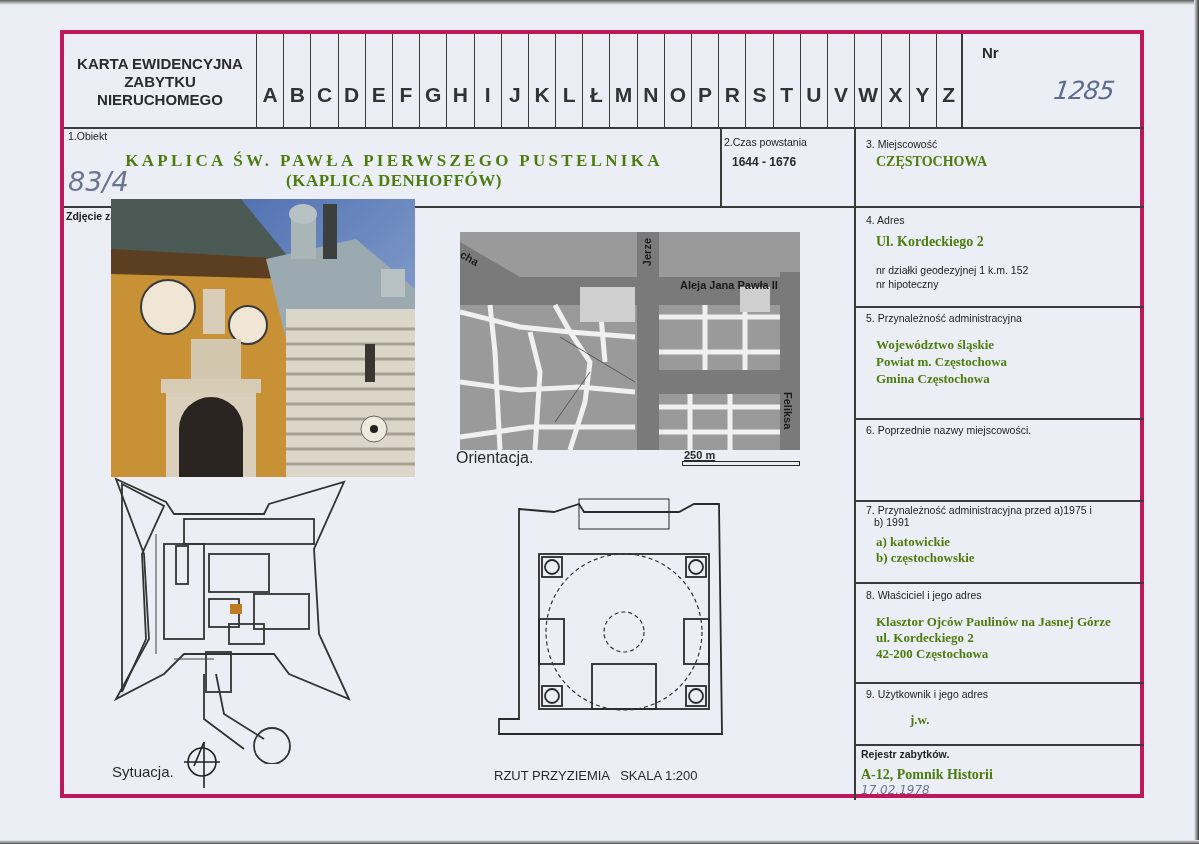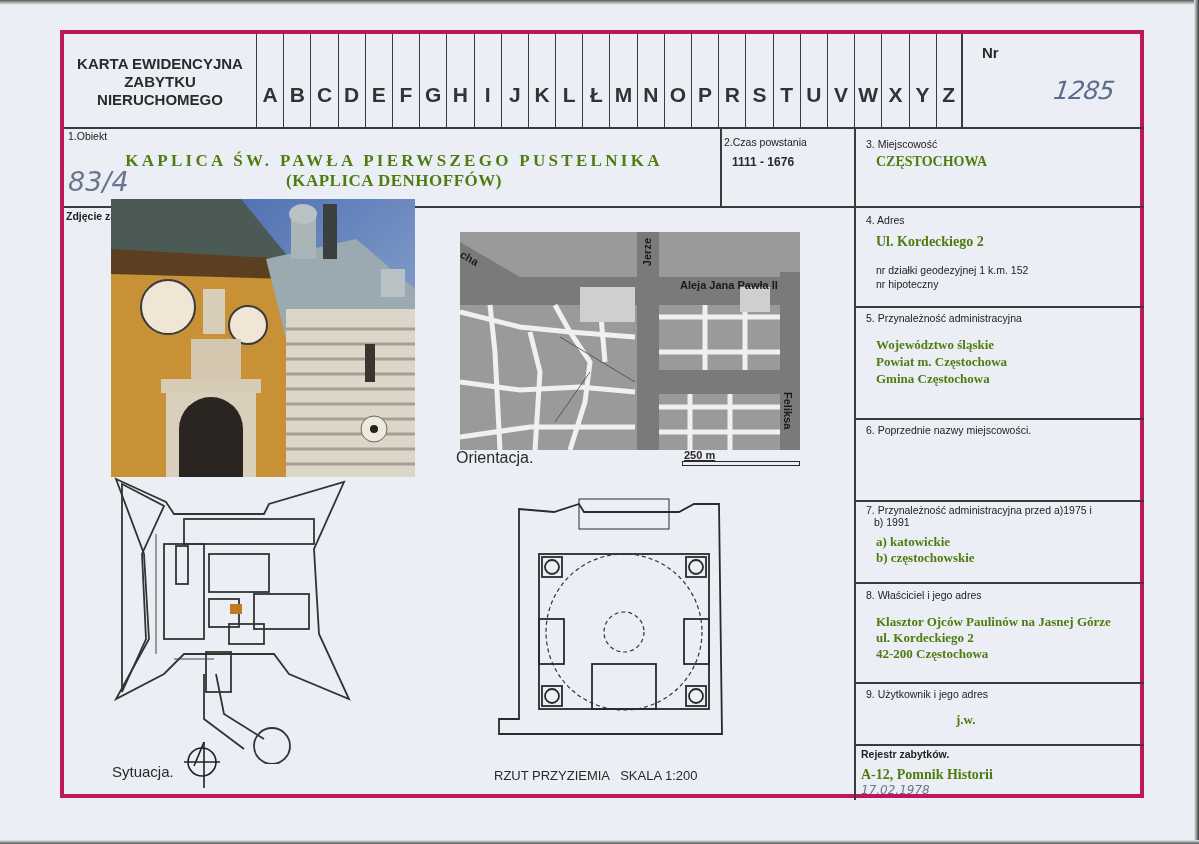--- a/index.html
+++ b/index.html
@@ -92,21 +92,21 @@
   <div class="hline" style="left:790px;top:548px;width:290px;"></div>
   <div class="hline" style="left:790px;top:648px;width:290px;"></div>
   <div class="hline" style="left:790px;top:710px;width:290px;"></div>
 
   <div class="small-label" style="left:4px;top:96px;">1.Obiekt</div>
   <div class="obj-title serif-bold">KAPLICA ŚW. PAWŁA PIERWSZEGO PUSTELNIKA</div>
   <div class="obj-sub serif-bold">(KAPLICA DENHOFFÓW)</div>
   <div class="abs hand" style="left:4px;top:132px;font-size:27px;">83/4</div>
 
   <div class="small-label" style="left:660px;top:102px;">2.Czas powstania</div>
-  <div class="abs" style="left:668px;top:121px;font-size:12px;font-weight:bold;">1111 - 1676</div>
+  <div class="abs" style="left:668px;top:121px;font-size:12px;font-weight:bold;">1644 - 1676</div>
 
   <div class="small-label" style="left:802px;top:104px;">3. Miejscowość</div>
   <div class="abs serif-bold" style="left:812px;top:120px;font-size:14px;">CZĘSTOCHOWA</div>
 
   <div class="small-label" style="left:802px;top:180px;">4. Adres</div>
   <div class="abs serif-bold" style="left:812px;top:200px;font-size:14px;">Ul. Kordeckiego 2</div>
   <div class="small-label" style="left:812px;top:230px;">nr działki geodezyjnej 1 k.m. 152</div>
   <div class="small-label" style="left:812px;top:244px;">nr hipoteczny</div>
 
   <div class="small-label" style="left:802px;top:278px;">5. Przynależność administracyjna</div>
@@ -120,21 +120,21 @@
   <div class="small-label" style="left:810px;top:482px;">b) 1991</div>
   <div class="right-text serif-bold" style="top:499px;">a) katowickie</div>
   <div class="right-text serif-bold" style="top:515px;">b) częstochowskie</div>
 
   <div class="small-label" style="left:802px;top:555px;">8. Właściciel i jego adres</div>
   <div class="right-text serif-bold" style="top:579px;">Klasztor Ojców Paulinów na Jasnej Górze</div>
   <div class="right-text serif-bold" style="top:595px;">ul. Kordeckiego 2</div>
   <div class="right-text serif-bold" style="top:611px;">42-200 Częstochowa</div>
 
   <div class="small-label" style="left:802px;top:654px;">9. Użytkownik i jego adres</div>
-  <div class="abs serif-bold" style="left:846px;top:678px;font-size:13px;margin-left:46px;">j.w.</div>
+  <div class="abs serif-bold" style="left:846px;top:678px;font-size:13px;">j.w.</div>
 
   <div class="small-label" style="left:797px;top:714px;font-weight:bold;">Rejestr zabytków.</div>
   <div class="abs serif-bold" style="left:797px;top:733px;font-size:14px;">A-12, Pomnik Historii</div>
   <div class="abs hand" style="left:797px;top:749px;font-size:12px;text-align:center;">17.02.1978</div>
 
   <div class="small-label" style="left:2px;top:176px;font-weight:bold;">Zdjęcie za</div>
   <div class="photo">
     <svg width="304" height="278" viewBox="0 0 304 278">
       <defs>
         <linearGradient id="sky" x1="0" y1="0" x2="1" y2="1">

